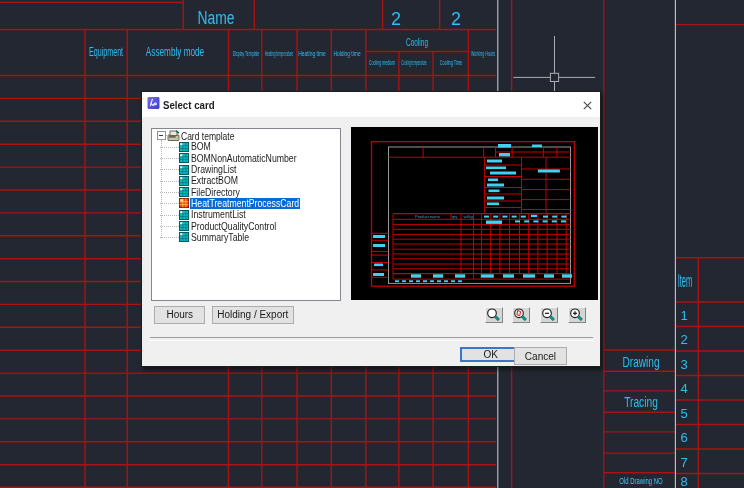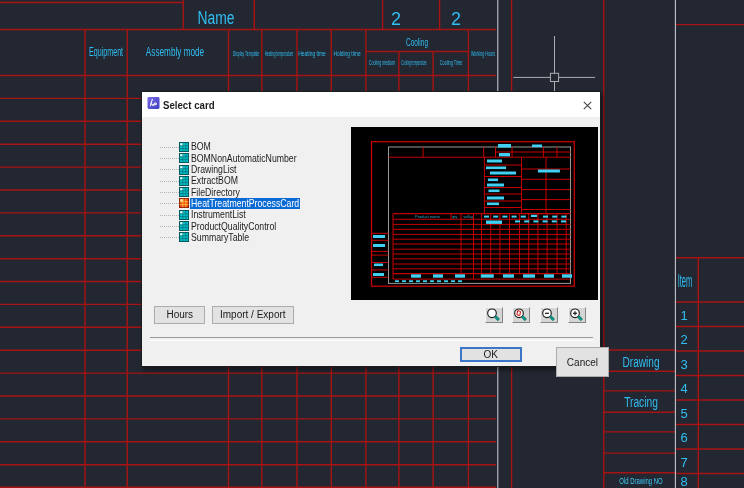--- a/index.html
+++ b/index.html
@@ -135,20 +135,36 @@
         </defs>
       <rect x="0" y="0" width="13" height="13" rx="1.5" fill="url(#ig)"></rect>
       <path d="M3.2 9.5 L5.2 2.5 M3.4 6.5 L6.2 9.3 M6.6 8.6 C7.4 6.2 9.2 6.0 9.6 7.2 C9.9 8.2 8.4 8.9 7.4 8.2" fill="none" stroke="#fff" stroke-width="1.1" stroke-linecap="round"></path>
     </svg>
     <div class="abs" style="left:21.5px;top:8px;font-size:10.5px;line-height:11px;font-weight:700;color:#1d1d1d;transform:scaleX(0.92);transform-origin:0 50%;">Select card</div>
     <svg class="abs" style="right:7.8px;top:8.6px" width="9" height="9" viewBox="0 0 9 9">
       <path d="M0.8 0.8 L8.2 8.2 M8.2 0.8 L0.8 8.2" stroke="#474747" stroke-width="1.15"></path>
     </svg>
   </div>
 
+  <div class="abs" style="left:9.5px;top:35.5px;width:190px;height:173.5px;background:#fff;border:1px solid #828790;box-sizing:border-box;overflow:hidden;" id="tree">
+
+    <div class="abs" style="left:8.5px;top:11px;width:0;height:98px;border-left:1px dotted #b8b8b8;"></div>
+    <div class="abs" style="left:12px;top:6.9px;width:5px;height:0;border-top:1px dotted #b8b8b8;"></div>
+
+    <div class="abs" style="left:4.5px;top:2.9px;width:9px;height:9px;background:#fff;border:1px solid #919191;box-sizing:border-box;">
+      <div class="abs" style="left:1.5px;top:3px;width:4px;height:1px;background:#3c3c3c;"></div>
+    </div>
+    <svg class="abs" style="left:15px;top:1.4px" width="13" height="12" viewBox="0 0 13 12">
+      <rect x="1" y="5" width="11" height="5.5" rx="0.5" fill="#c9c2a9" stroke="#4d4d42" stroke-width="0.8"></rect>
+      <rect x="3" y="1" width="7" height="4.5" fill="#e8e8e0" stroke="#4d4d42" stroke-width="0.8"></rect>
+      <rect x="2.2" y="6.3" width="6.5" height="1.2" fill="#3f3f36"></rect>
+      <path d="M9 1 L12 3" stroke="#1b6b3c" stroke-width="1.6"></path>
+    </svg>
+    <div class="abs" style="left:29px;top:2.5px;font-size:10.5px;line-height:11px;color:#1c1c1c;transform:scaleX(0.81);transform-origin:0 50%;white-space:nowrap;">Card template</div>
+  </div>
   <style>
     .tic{position:absolute;left:28px;}
     .ttx{position:absolute;left:40px;font-size:10.5px;line-height:11px;color:#1c1c1c;white-space:nowrap;transform:scaleX(0.83);transform-origin:0 50%;}
     .tdash{position:absolute;left:9px;width:19px;height:0;border-top:1px dotted #b8b8b8;}
   </style>
   <div class="abs" style="left:9.5px;top:35.5px;width:190px;height:173.5px;overflow:hidden;pointer-events:none;">
     <div class="tdash" style="top:19.2px"></div>
       <div class="tdash" style="top:30.5px"></div>
     <div class="tdash" style="top:41.8px"></div>
       <div class="tdash" style="top:53.1px"></div>
@@ -340,21 +356,21 @@
     </g>
     <g fill="#2ea8c8" font-size="4px" font-family="Liberation Sans,sans-serif">
       <text x="64" y="91">Product name</text>
       <text x="101" y="91">qty</text>
       <text x="112.5" y="91">wt/kg</text>
     </g>
   </svg>
   </div>
 
   <div class="abs btn" style="left:12.7px;top:213.7px;width:51px;height:18.3px;">Hours</div>
-  <div class="abs btn" style="left:70.2px;top:213.7px;width:82px;height:18.3px;">Import / Export</div>
+  <div class="abs btn" style="left:70.2px;top:213.7px;width:82px;height:18.3px;">Holding / Export</div>
 
   <div class="abs mag" style="left:343px;top:215.4px;">
     <svg width="16" height="14" viewBox="0 0 16 14">
         <circle cx="6" cy="5.3" r="4.3" fill="#fff" stroke="#1a1a1a" stroke-width="1.15"></circle>
         <line x1="9.3" y1="8.5" x2="12.8" y2="12" stroke="#063" stroke-width="2.8"></line>
         <line x1="9.2" y1="8.4" x2="12.6" y2="11.8" stroke="#0b9aa0" stroke-width="1.7"></line>
       </svg>
   </div>
   <div class="abs mag" style="left:370.3px;top:215.4px;">
     <svg width="16" height="14" viewBox="0 0 16 14">
@@ -378,18 +394,18 @@
         <line x1="4" y1="5.3" x2="8" y2="5.3" stroke="#1a1a1a" stroke-width="1.2"></line>
         <line x1="6" y1="3.3" x2="6" y2="7.3" stroke="#1a1a1a" stroke-width="1.2"></line>
         <line x1="9.3" y1="8.5" x2="12.8" y2="12" stroke="#063" stroke-width="2.8"></line>
         <line x1="9.2" y1="8.4" x2="12.6" y2="11.8" stroke="#0b9aa0" stroke-width="1.7"></line>
       </svg>
   </div>
 
   <div class="abs" style="left:8px;top:244.5px;width:443px;height:2px;border-top:1px solid #9b9b9b;border-bottom:1px solid #fff;"></div>
 
   <div class="abs btn" id="okbtn" style="left:318px;top:255px;width:62.4px;height:15.1px;border:2px solid #3a77c9;">OK</div>
-  <div class="abs btn" style="left:414px;top:255px;width:53.7px;height:30px;">Cancel</div>
+  <div class="abs btn" style="left:372px;top:255px;width:53.7px;height:18px;">Cancel</div>
 </div>
 <style>
 .btn{background:#e2e2e2;border:1px solid #acacac;box-sizing:border-box;display:flex;align-items:center;justify-content:center;font-size:10px;color:#1a1a1a;}
 .mag{width:18px;height:15.2px;background:#d5d5d5;border-top:1px solid #f4f4f4;border-left:1px solid #f4f4f4;border-right:1.4px solid #858585;border-bottom:1.4px solid #858585;box-sizing:border-box;display:flex;align-items:center;justify-content:center;}
 </style>
 
 </body></html>

